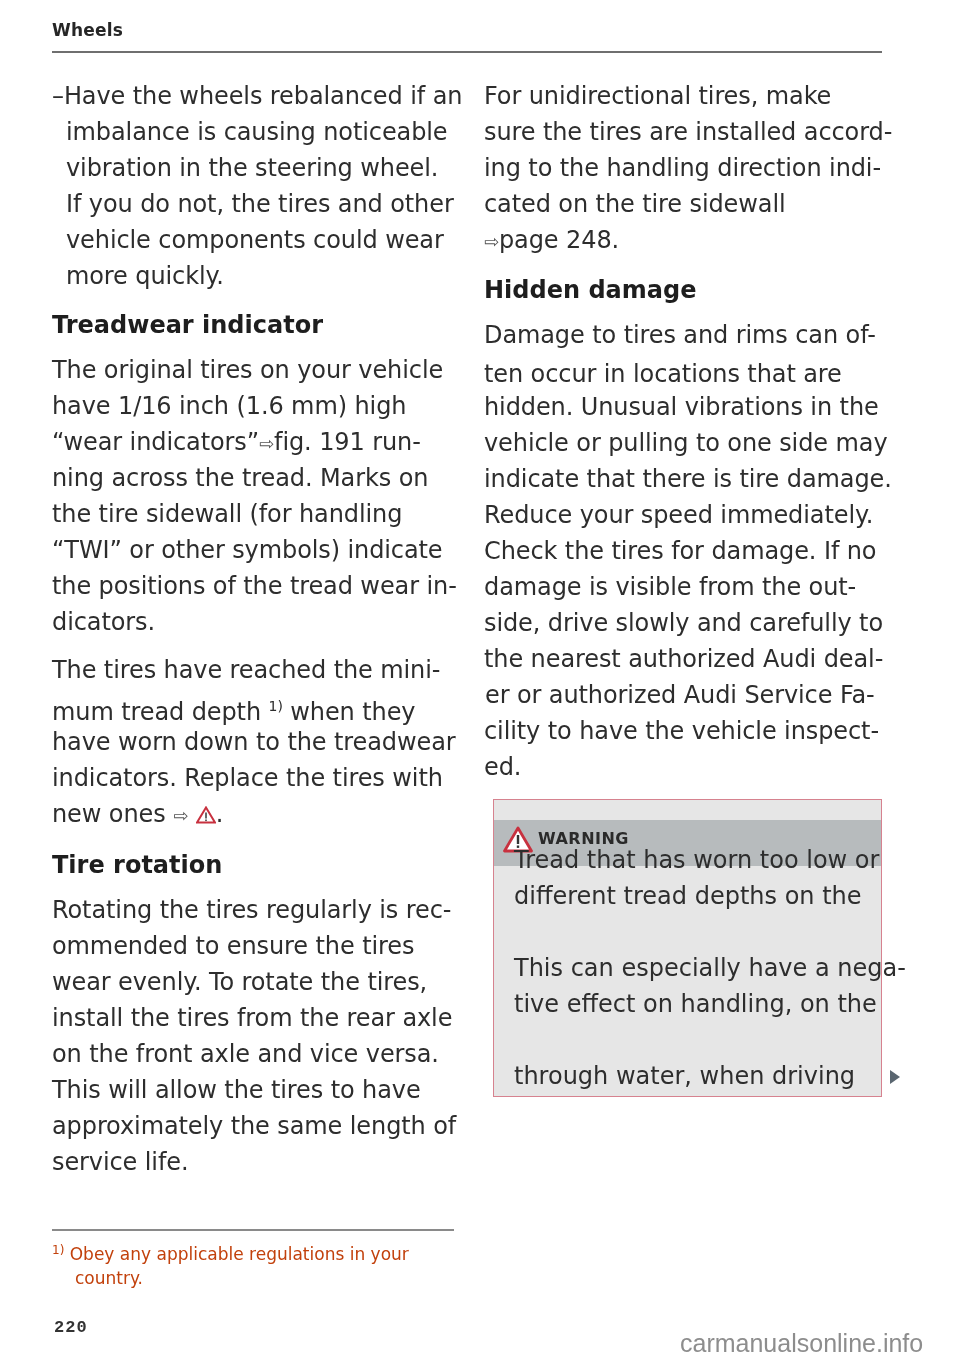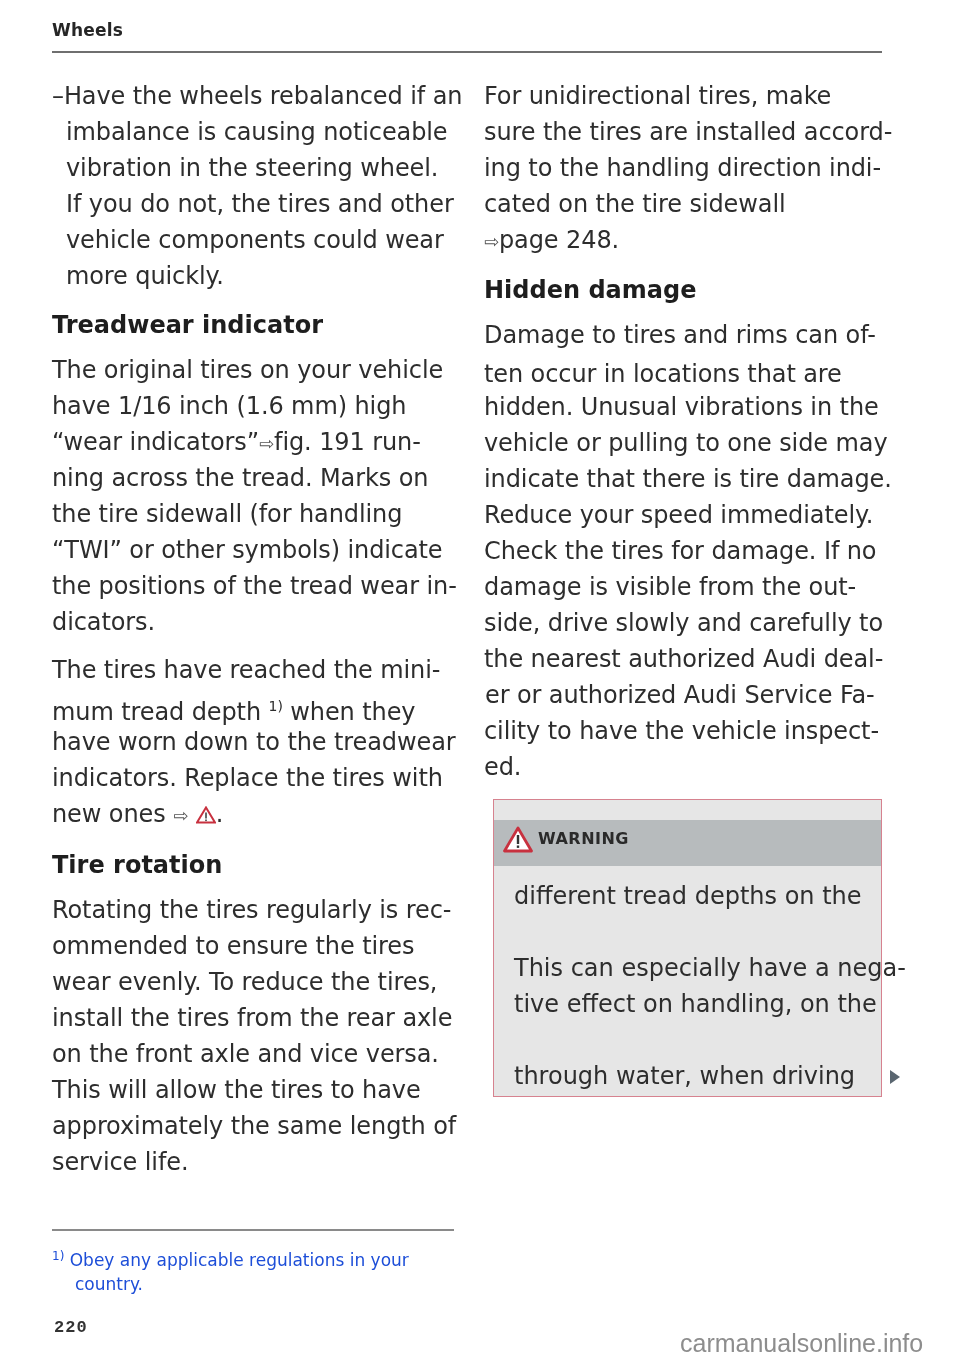--- a/index.html
+++ b/index.html
@@ -11,21 +11,21 @@
   .col-left { left: 52px; width: 400px; }
   .col-right { left: 484px; width: 400px; }
   .line { position: absolute; white-space: nowrap; font-size: 24px; line-height: 36px; color: #2d2d2d; letter-spacing: -0.1px; }
   .h { position: absolute; white-space: nowrap; font-size: 24px; line-height: 36px; font-weight: bold; color: #1e1e1e; }
   .indent { left: 14px; }
   .ref-arrow { color: #555; font-size: 18px; }
   .it { }
   sup.fn { font-size: 14px; vertical-align: 9px; }
   .warn-tri { display: inline-block; vertical-align: -2px; }
   .footnote-rule { position: absolute; left: 52px; top: 1229px; width: 402px; height: 2px; background: #8a8a8a; }
-  .footnote { position: absolute; white-space: nowrap; font-size: 17px; line-height: 32px; color: #1d4ed8; }
+  .footnote { position: absolute; white-space: nowrap; font-size: 17px; line-height: 20px; color: #c2410c; }
   .page-number { position: absolute; left: 54px; top: 1318px; font-size: 17px; font-weight: bold; color: #333; letter-spacing: 1px; font-family: Liberation Mono, monospace; }
   .warning-box { position: absolute; left: 493px; top: 799px; width: 387px; height: 296px; border: 1.5px solid #d6828f; background: #e6e6e6; }
   .warning-head { position: absolute; left: 0; top: 0; width: 100%; height: 46px; background: #b7bbbd; margin-top: 20px; }
   .warning-title { position: absolute; left: 44px; top: 9px; font-size: 16px; font-weight: bold; color: #2a2a2a; letter-spacing: 0.5px; }
   .warning-icon { position: absolute; left: 9px; top: 6px; }
   .wline { position: absolute; left: 20px; white-space: nowrap; font-size: 24px; line-height: 36px; color: #2d2d2d; }
   .continue-arrow { position: absolute; left: 890px; top: 1070px; width: 0; height: 0; border-top: 7px solid transparent; border-bottom: 7px solid transparent; border-left: 10px solid #5a6670; }
   .watermark { position: absolute; left: 680px; top: 1329px; font-family: "Liberation Sans", sans-serif; font-size: 25px; color: #8d8d8d; }
 </style>
 </head>
@@ -67,21 +67,21 @@
           <polygon points="10,1.5 19,16.5 1,16.5" fill="#fff" stroke="#c8313f" stroke-width="2"></polygon>
           <rect x="9.2" y="6.5" width="1.6" height="6" fill="#444"></rect>
           <rect x="9.2" y="13.5" width="1.6" height="1.6" fill="#444"></rect>
         </svg></span><span>.</span>
   </div>
 
   <div class="h" style="top:847px;left:0">Tire rotation</div>
 
   <div class="line" style="top:892px;left:0">Rotating the tires regularly is rec-</div>
   <div class="line" style="top:928px;left:0">ommended to ensure the tires</div>
-  <div class="line" style="top:964px;left:0">wear evenly. To reduce the tires,</div>
+  <div class="line" style="top:964px;left:0">wear evenly. To rotate the tires,</div>
   <div class="line" style="top:1000px;left:0">install the tires from the rear axle</div>
   <div class="line" style="top:1036px;left:0">on the front axle and vice versa.</div>
   <div class="line" style="top:1072px;left:0">This will allow the tires to have</div>
   <div class="line" style="top:1108px;left:0">approximately the same length of</div>
   <div class="line" style="top:1144px;left:0">service life.</div>
 </div>
 
 <div class="footnote-rule"></div>
 <div class="footnote" style="left:52px;top:1240px">
   <sup style="font-size:12px;vertical-align:6px">1)</sup>
@@ -121,20 +121,21 @@
   <div class="warning-head">
     <span class="warning-icon">
       <svg width="30" height="27" viewBox="0 0 30 27">
           <polygon points="15,2 28.5,25 1.5,25" fill="#ffffff" stroke="#c8313f" stroke-width="2.8" stroke-linejoin="round"></polygon>
           <rect x="13.8" y="9" width="2.4" height="9" fill="#333"></rect>
           <rect x="13.8" y="19.5" width="2.4" height="2.4" fill="#333"></rect>
         </svg>
     </span>
     <span class="warning-title">WARNING</span>
   </div>
+  <div class="wline" style="top:42px">Tread that has worn too low or</div>
   <div class="wline" style="top:78px">different tread depths on the</div>
   <div class="wline" style="top:150px">This can especially have a nega-</div>
   <div class="wline" style="top:186px">tive effect on handling, on the</div>
   <div class="wline" style="top:258px">through water, when driving</div>
 </div>
 
 <div class="continue-arrow"></div>
 
 <div class="watermark">carmanualsonline.info</div>
 

